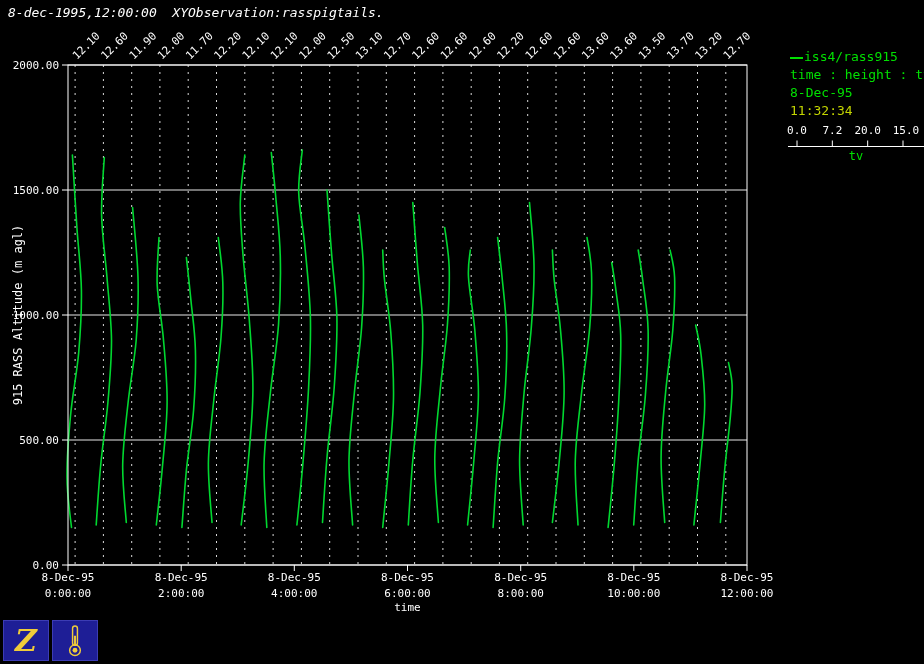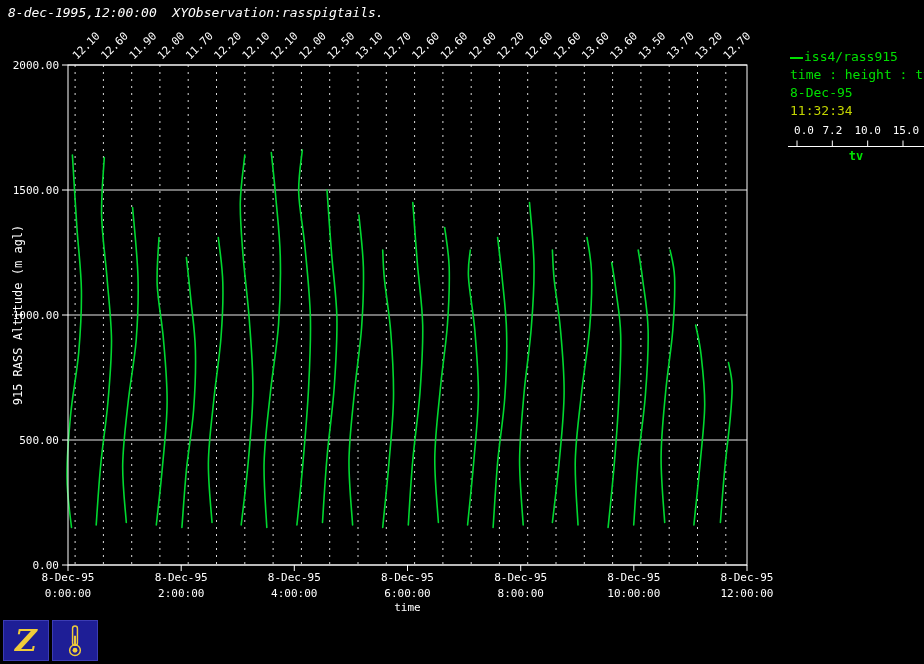--- a/index.html
+++ b/index.html
@@ -7,21 +7,21 @@
   .hdr{position:absolute;left:8px;top:5px;font-size:13px;color:#ffffff;letter-spacing:0px;white-space:pre;font-style:italic;}
   #plot-svg{position:absolute;left:0;top:0;}
   .legend{position:absolute;left:790px;top:48px;font-size:13px;line-height:18px;white-space:nowrap;}
   .legend .ln{color:#00e000;}
   .legend .ln.time{color:#c2d400;}
   .swatch{display:inline-block;width:13px;height:2px;background:#00e000;vertical-align:middle;margin-right:1px;}
   .scale{position:absolute;left:788px;top:124px;width:136px;height:46px;}
   .scale-ticks{position:relative;height:15px;}
   .scale-ticks span{position:absolute;top:0;transform:translateX(-50%);color:#ffffff;font-size:11px;}
   .scale-axis{display:block;}
-  .scale-label{text-align:center;color:#00e000;font-size:12px;margin-top:1px;font-weight:bold;}
+  .scale-label{text-align:center;color:#00e000;font-size:12px;margin-top:1px;}
   .toolbar{position:absolute;left:3px;top:620px;display:flex;gap:3px;}
   .tool-btn{width:46px;height:41px;background:#1e1e96;border:1px solid #3c3cb4;padding:0;display:flex;align-items:center;justify-content:center;cursor:pointer;}
   .z-glyph{font-family:"DejaVu Serif",serif;font-style:italic;font-weight:700;font-size:30px;color:#f0cc3a;line-height:1;}
 </style>
 </head>
 <body>
 
 <div class="hdr">8-dec-1995,12:00:00  XYObservation:rasspigtails.</div>
 
 <svg id="plot-svg" width="924" height="664">
@@ -154,23 +154,23 @@
 
 <div class="legend">
   <div class="ln"><span class="swatch"></span><span>iss4/rass915</span></div>
   <div class="ln">time : height : tv</div>
   <div class="ln">8-Dec-95</div>
   <div class="ln time">11:32:34</div>
 </div>
 
 <div class="scale">
   <div class="scale-ticks" id="scale-ticks">
-      <span style="left: 16px;">0.0</span>
+      <span style="left: 9px;">0.0</span>
       <span style="left: 44.3333px;">7.2</span>
-      <span style="left: 79.6667px;">10.0</span>
+      <span style="left: 79.6667px;">20.0</span>
       <span style="left: 118px;">15.0</span>
     </div>
   <svg class="scale-axis" id="scale-axis" width="136" height="9">
       <line x1="0" x2="136" y1="7.5" y2="7.5" stroke="#ffffff" stroke-width="1"></line>
       <line x1="9" x2="9" y1="1.5" y2="7.5" stroke="#ffffff" stroke-width="1"></line>
       <line x1="44.33333333333333" x2="44.33333333333333" y1="1.5" y2="7.5" stroke="#ffffff" stroke-width="1"></line>
       <line x1="79.66666666666666" x2="79.66666666666666" y1="1.5" y2="7.5" stroke="#ffffff" stroke-width="1"></line>
       <line x1="115" x2="115" y1="1.5" y2="7.5" stroke="#ffffff" stroke-width="1"></line>
     </svg>
   <div class="scale-label">tv</div>

